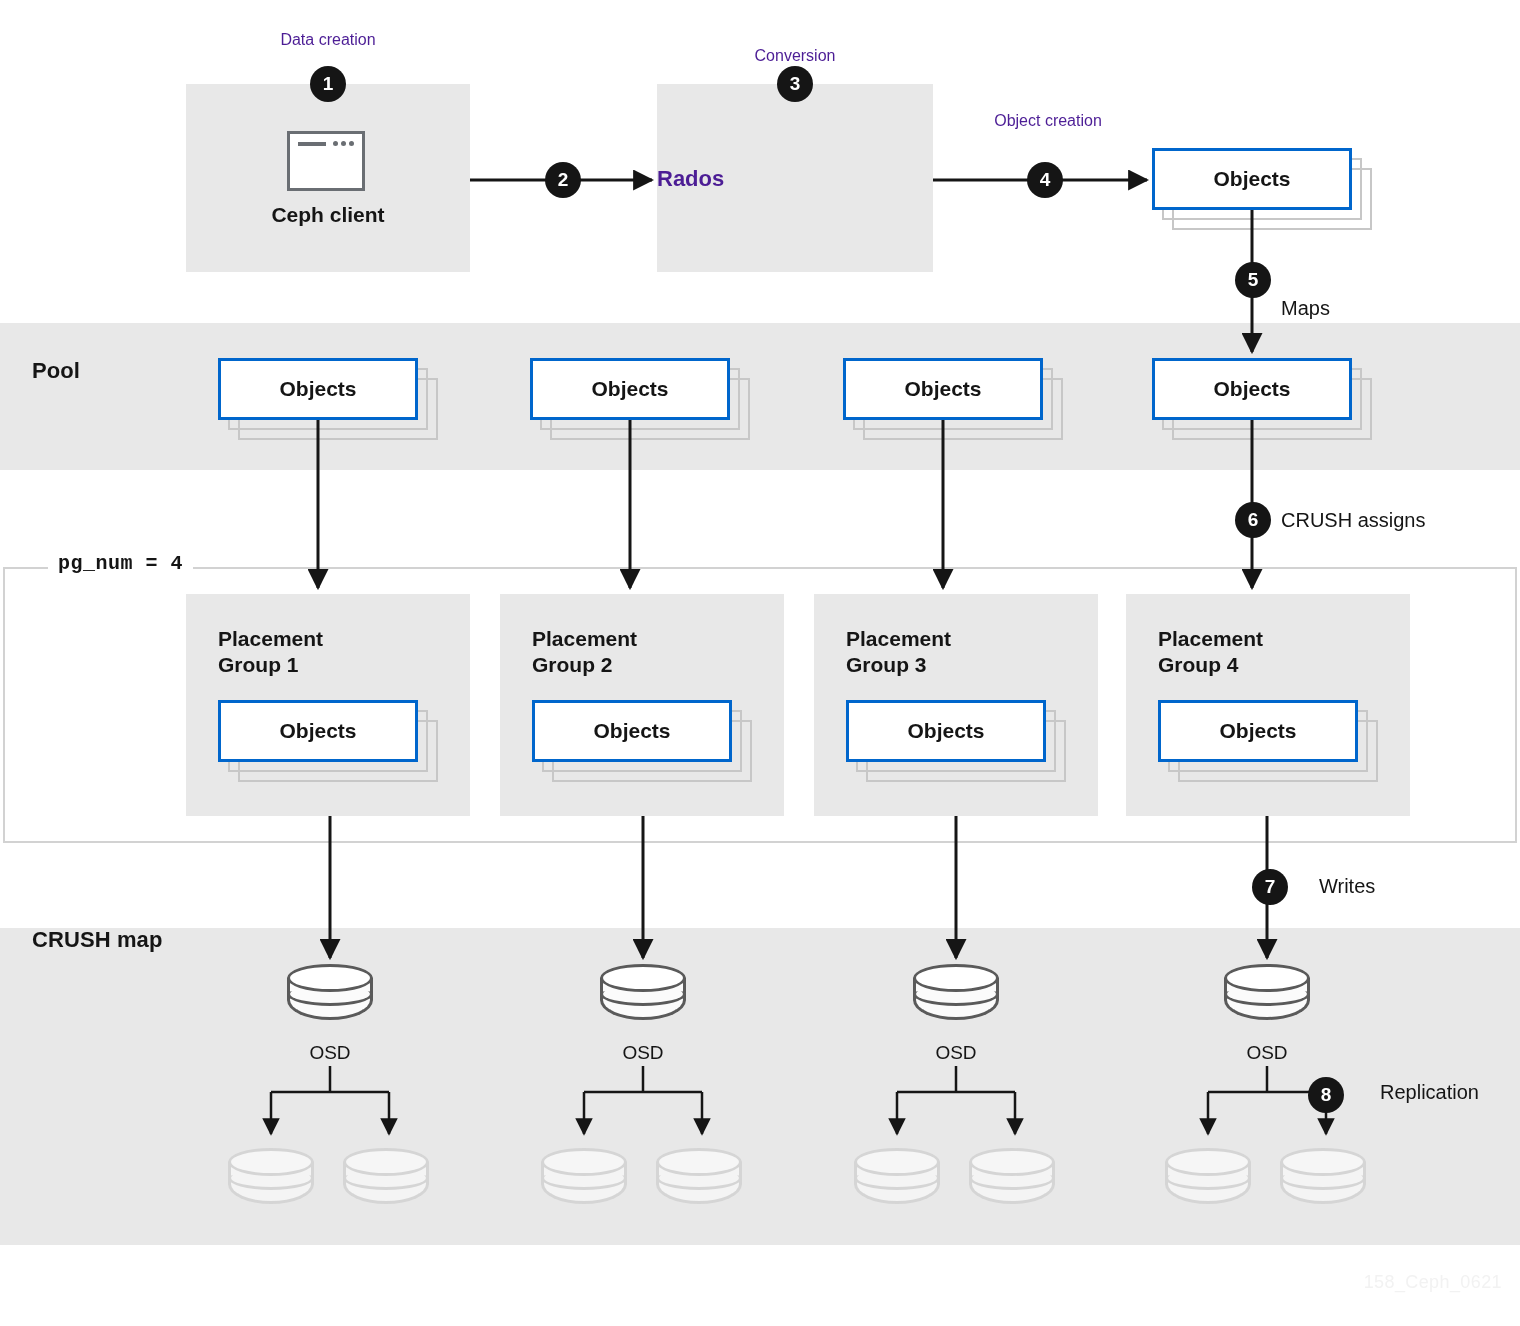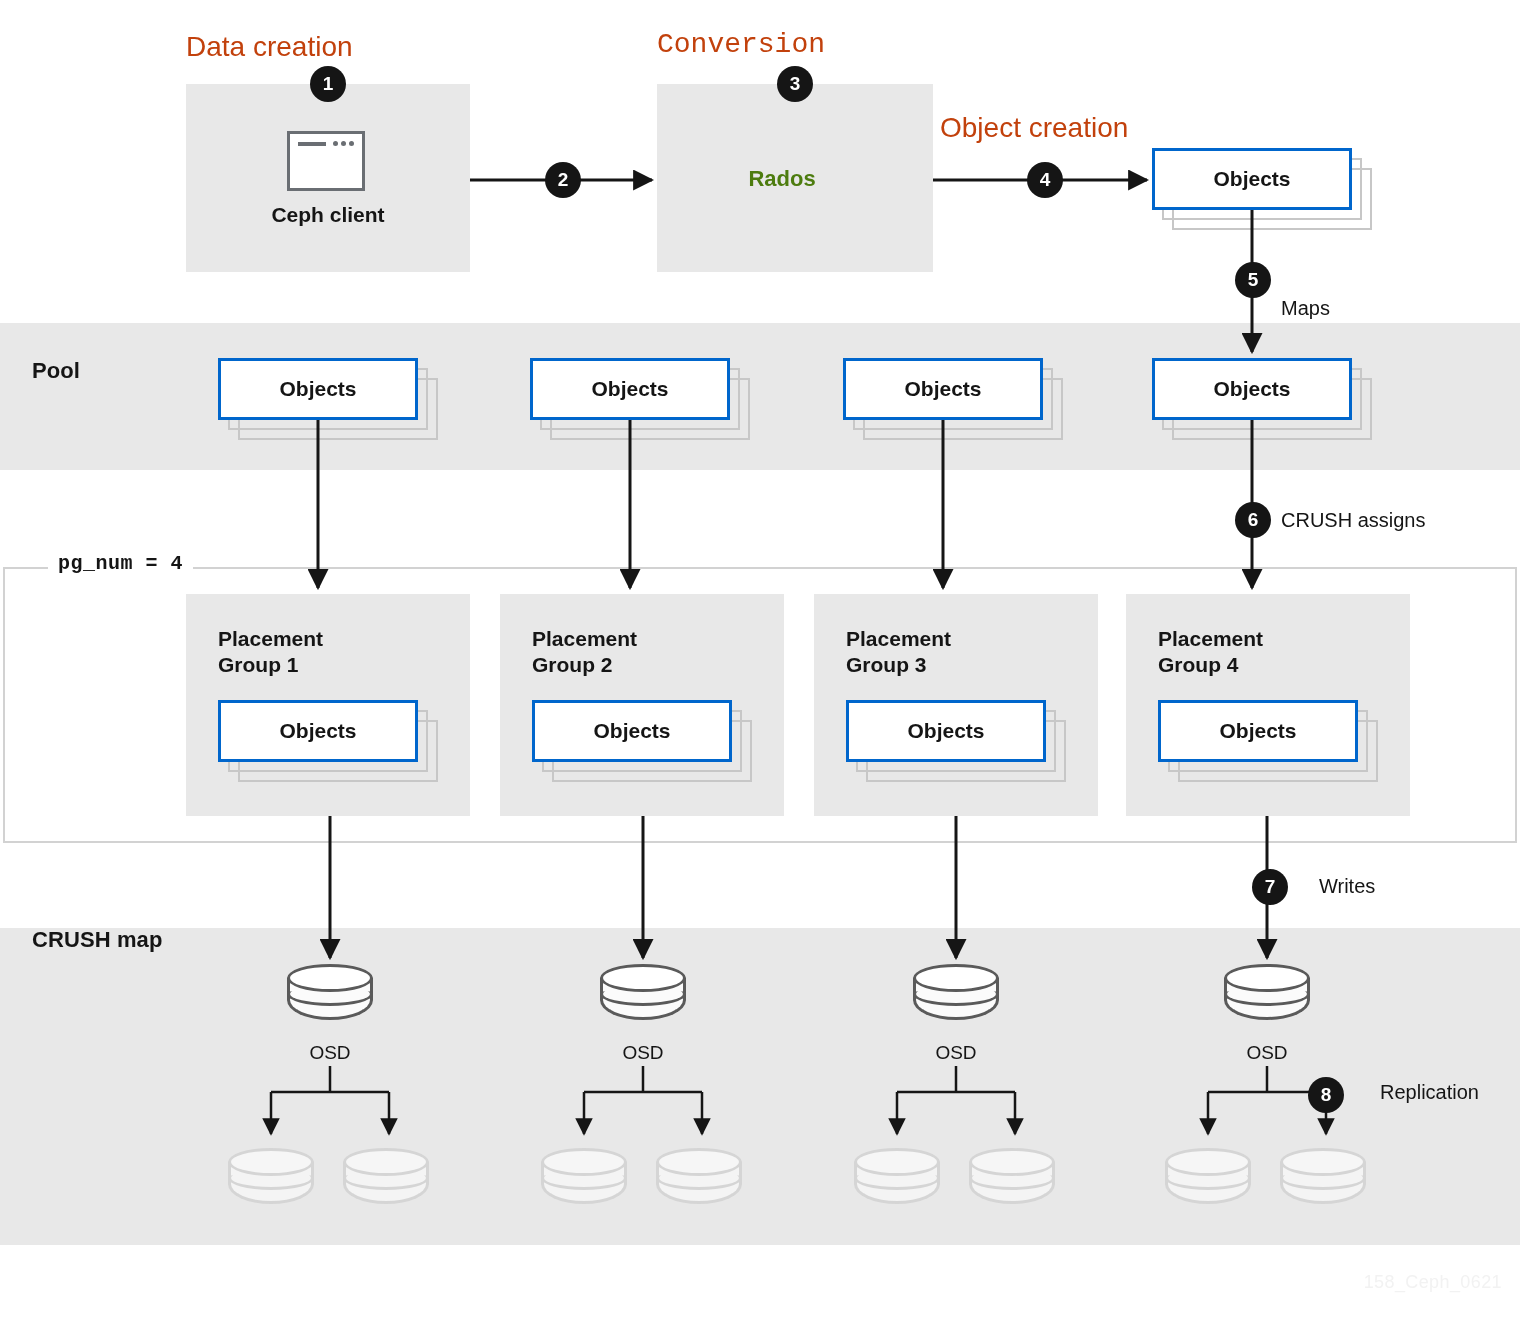--- a/index.html
+++ b/index.html
@@ -92,36 +92,35 @@
     color: #151515;
   }
 
   
   #rados-box { left: 657px; top: 84px; width: 276px; height: 188px; }
   #rados-caption {
     position: absolute;
     left: 657px;
     top: 166px;
     width: 250px;
+    font-size: 22px;
+    font-weight: bold;
+    color: #4c1d95;
+  }
+
+  
+  .stage-caption {
+    position: absolute;
+    font-size: 16px;
+    color: #4c1d95;
+    white-space: nowrap;
     text-align: center;
-    font-size: 22px;
-    font-weight: bold;
-    color: #4d7c0f;
-  }
-
-  
-  .stage-caption {
-    position: absolute;
-    font-size: 28px;
-    color: #c2410c;
-    white-space: nowrap;
-    text-align: left;
   }
   #cap-data-creation { left: 186px; top: 31px; width: 284px; }
-  #cap-conversion    { left: 657px; top: 29px; width: 276px; font-family: Liberation Mono, monospace; }
+  #cap-conversion    { left: 657px; top: 47px; width: 276px; }
   #cap-entry-point   { left: 476px; top: 100px; width: 170px; line-height: 1.22; }
   #cap-object-creation { left: 940px; top: 112px; width: 216px; }
 
   
   .badge {
     position: absolute;
     width: 36px;
     height: 36px;
     border-radius: 50%;
     background: #151515;

